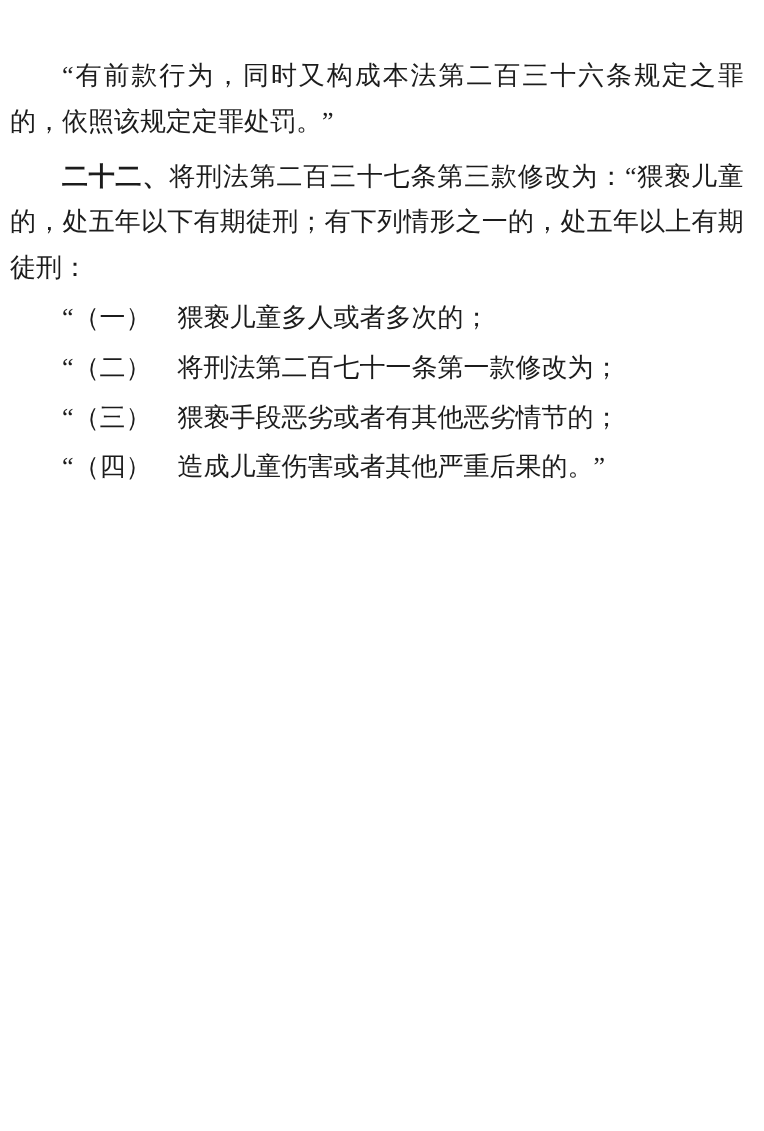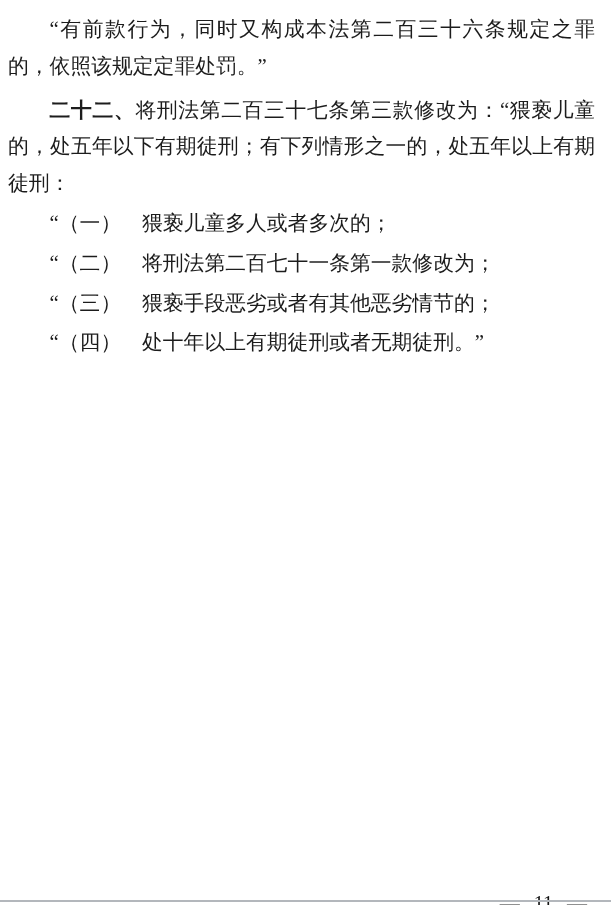--- a/index.html
+++ b/index.html
@@ -16,20 +16,21 @@
   .page {
     position: relative;
     width: 611px;
     height: 905px;
     background: #ffffff;
     box-sizing: border-box;
   }
   .content {
     padding: 11px 16px 0 8px;
     color: #1c1c1c;
+    margin-top: 32px;
   }
   .para {
     margin: 0;
     font-size: 20.8px;
     line-height: 36.8px;
     text-align: justify;
     text-justify: inter-ideograph;
     text-indent: 2em;
     word-break: normal;
     line-break: strict;
@@ -80,21 +81,21 @@
     <p class="para"><span>“有前款行为，同时又构成本法第二百三十六条规定之罪的，依照该规定定罪处罚。”</span></p>
 
     <p class="para sec"><span class="sec-num">二十二、</span><span>将刑法第二百三十七条第三款修改为：“猥亵儿童的，处五年以下有期徒刑；有下列情形之一的，处五年以上有期徒刑：</span></p>
 
     <p class="para item"><span>“（一）　猥亵儿童多人或者多次的；</span></p>
 
     <p class="para item"><span>“（二）　将刑法第二百七十一条第一款修改为；</span></p>
 
     <p class="para item"><span>“（三）　猥亵手段恶劣或者有其他恶劣情节的；</span></p>
 
-    <p class="para item"><span>“（四）　处十年以上有期徒刑或者无期徒刑。”</span></p>
+    <p class="para item"><span>“（四）　造成儿童伤害或者其他严重后果的。”</span></p>
 
 
 
   </div>
 
   <div class="footer"><span class="dash">—</span><span class="num">11</span><span class="dash">—</span></div>
 
   <hr class="page-edge-line" style="background: rgb(179, 183, 188);">
 </div>
 

